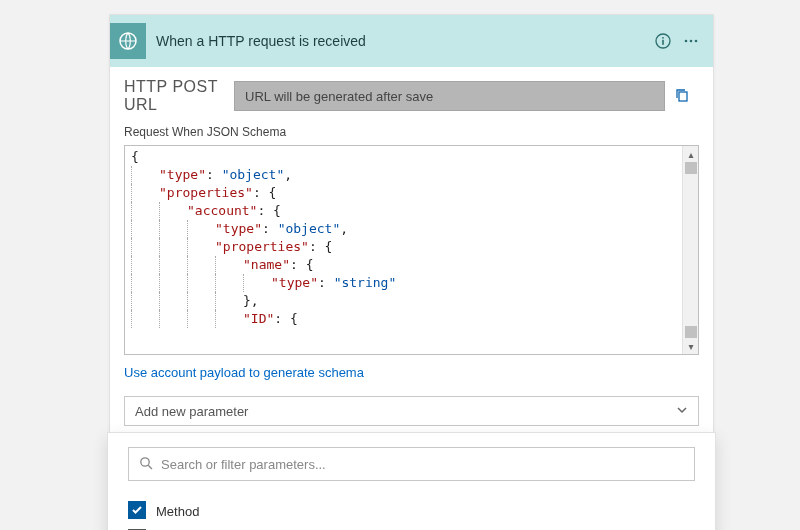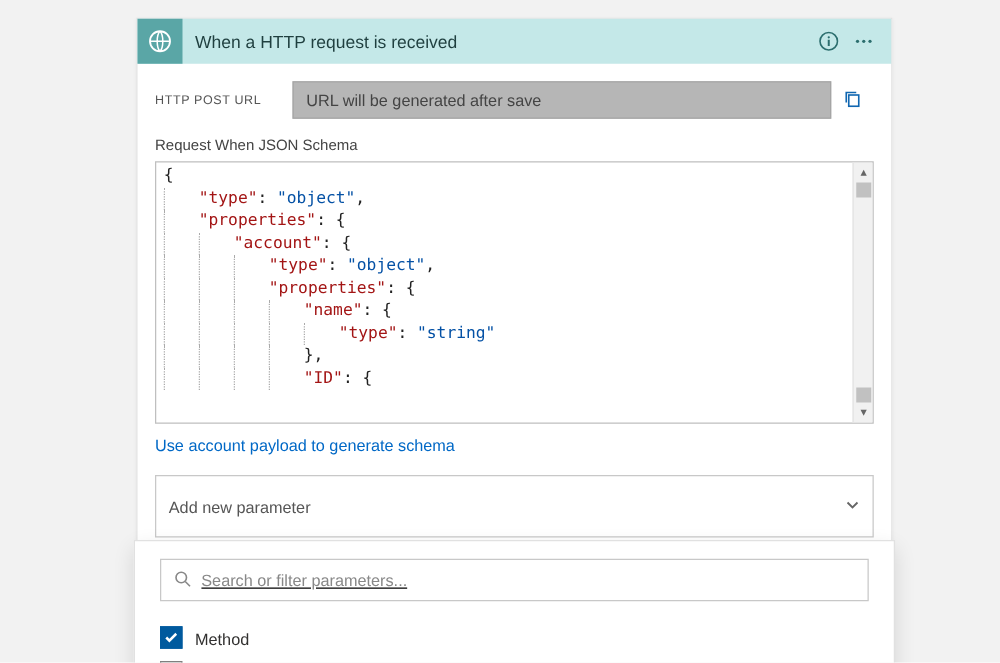--- a/index.html
+++ b/index.html
@@ -16,21 +16,21 @@
   .card {
     position: absolute;
     left: 109px;
     top: 14px;
     width: 605px;
     background: #fff;
     border: 1px solid #e1e1e1;
     box-shadow: 0 1px 3px rgba(0,0,0,0.05);
   }
   .card-header {
-    height: 36px;
+    height: 52px;
     background: #c4e8e8;
     display: flex;
     align-items: center;
     padding: 0 8px 0 0;
   }
   .hdr-icon {
     width: 36px;
     height: 36px;
     background: #5aa6a6;
     display: flex;
@@ -47,21 +47,21 @@
     width: 28px;
     height: 28px;
     display: flex;
     align-items: center;
     justify-content: center;
     color: #2c6e6e;
     cursor: pointer;
   }
   .card-body { padding: 12px 14px 14px 14px; }
   .url-row { display: flex; align-items: center; height: 34px; margin-bottom: 12px; }
-  .url-label { width: 110px; font-size: 10px; color: #555; letter-spacing: 0.5px; }
+  .url-label { width: 110px; font-size: 16px; color: #555; letter-spacing: 0.5px; }
   .url-value {
     flex: 1;
     height: 30px;
     background: #b6b6b6;
     border: 1px solid #a5a5a5;
     color: #444;
     display: flex;
     align-items: center;
     padding: 0 10px;
     font-size: 13px;
@@ -98,21 +98,21 @@
   .scroll-thumb {
     position: absolute; left: 2px; width: 12px;
   }
   .scroll-arrow {
     position: absolute; left:0; width:16px; height:16px;
     display:flex; align-items:center; justify-content:center;
     color:#666; font-size:10px;
   }
   .sample-link { color: #0068c6; font-size: 13px; margin: 10px 0 16px 0; cursor: pointer; }
   .add-param {
-    height: 50px;
+    height: 30px;
     border: 1px solid #c8c8c8;
     display: flex;
     align-items: center;
     padding: 0 10px;
     color: #555;
     justify-content: space-between;
     cursor: pointer;
   }
   .chev { color: #666; }
 
@@ -131,21 +131,20 @@
     border: 1px solid #c8c8c8;
     display: flex;
     align-items: center;
     padding: 0 10px;
     margin-bottom: 10px;
     color: #888;
   }
   .search-box input {
     border: none; outline: none; flex: 1; font-size: 13px;
     font-family: inherit;
-    text-decoration: underline;
   }
   .search-box input::placeholder { color: #888; }
   .search-icon { margin-right: 8px; color: #888; }
   .opt-row { display: flex; align-items: flex-end; height: 28px; }
   .chk {
     width: 18px; height: 18px;
     border: 1px solid #555;
     margin-right: 10px;
     display: flex; align-items: center; justify-content: center;
   }

